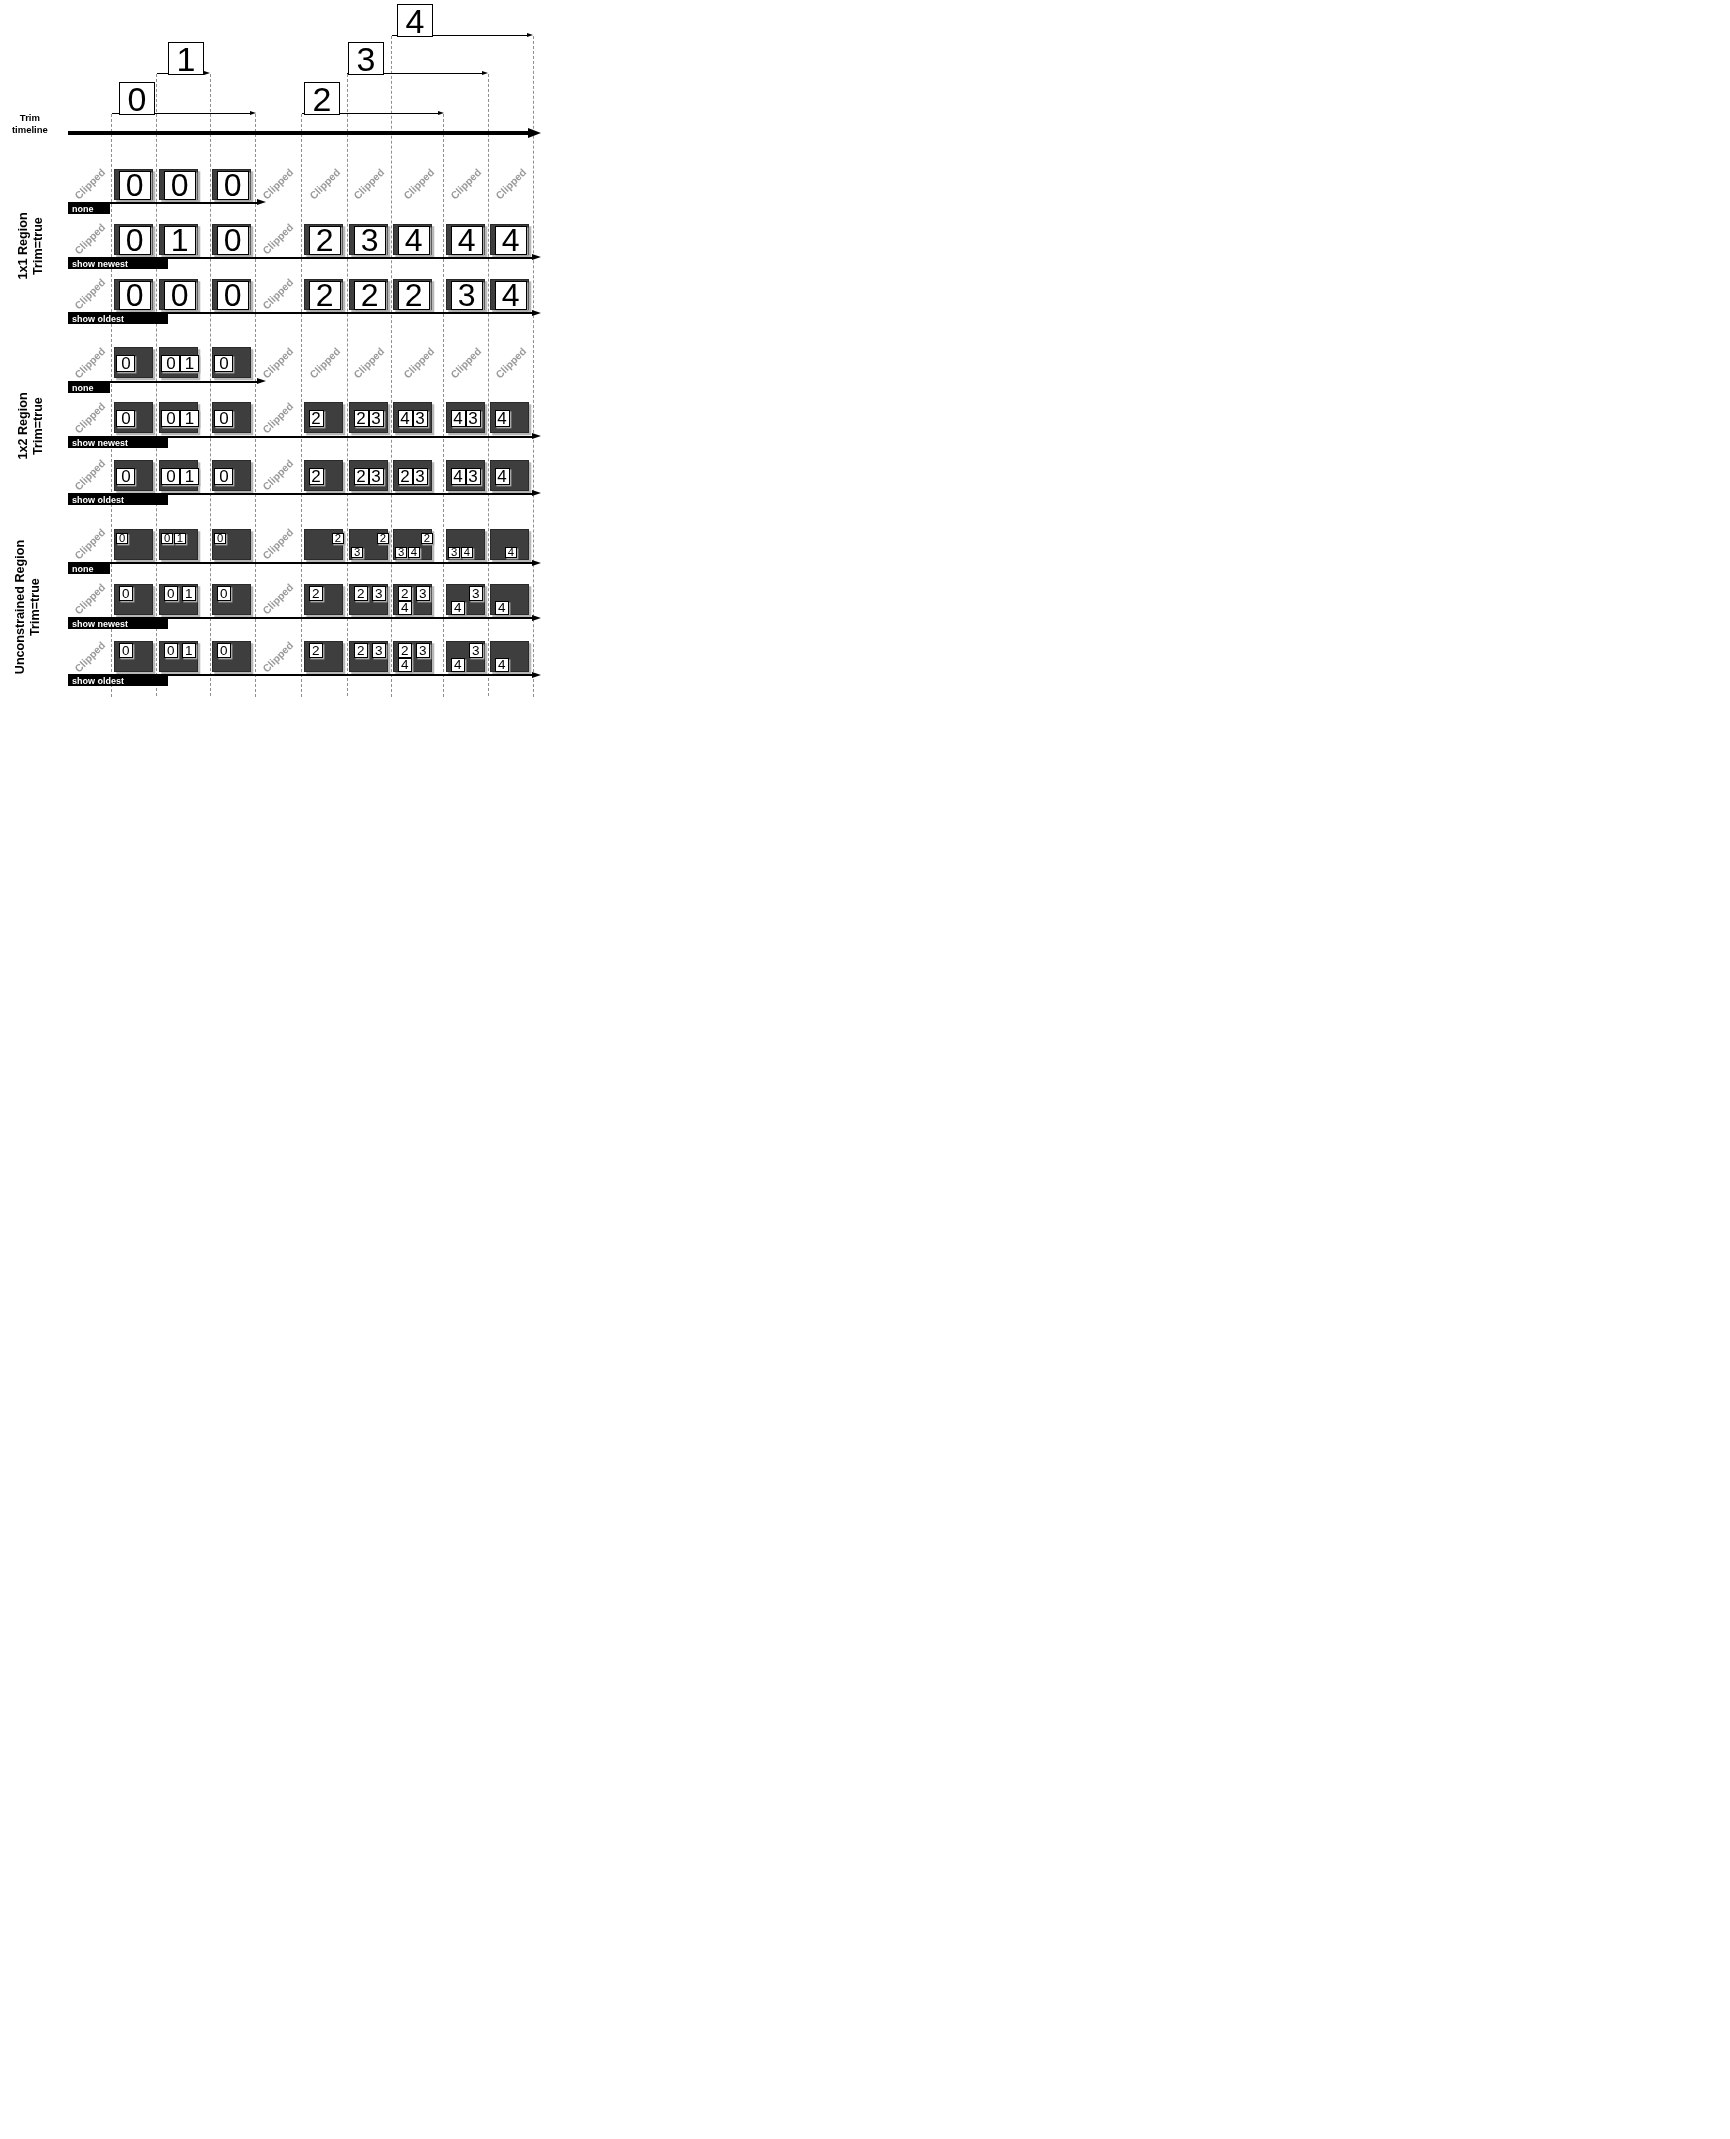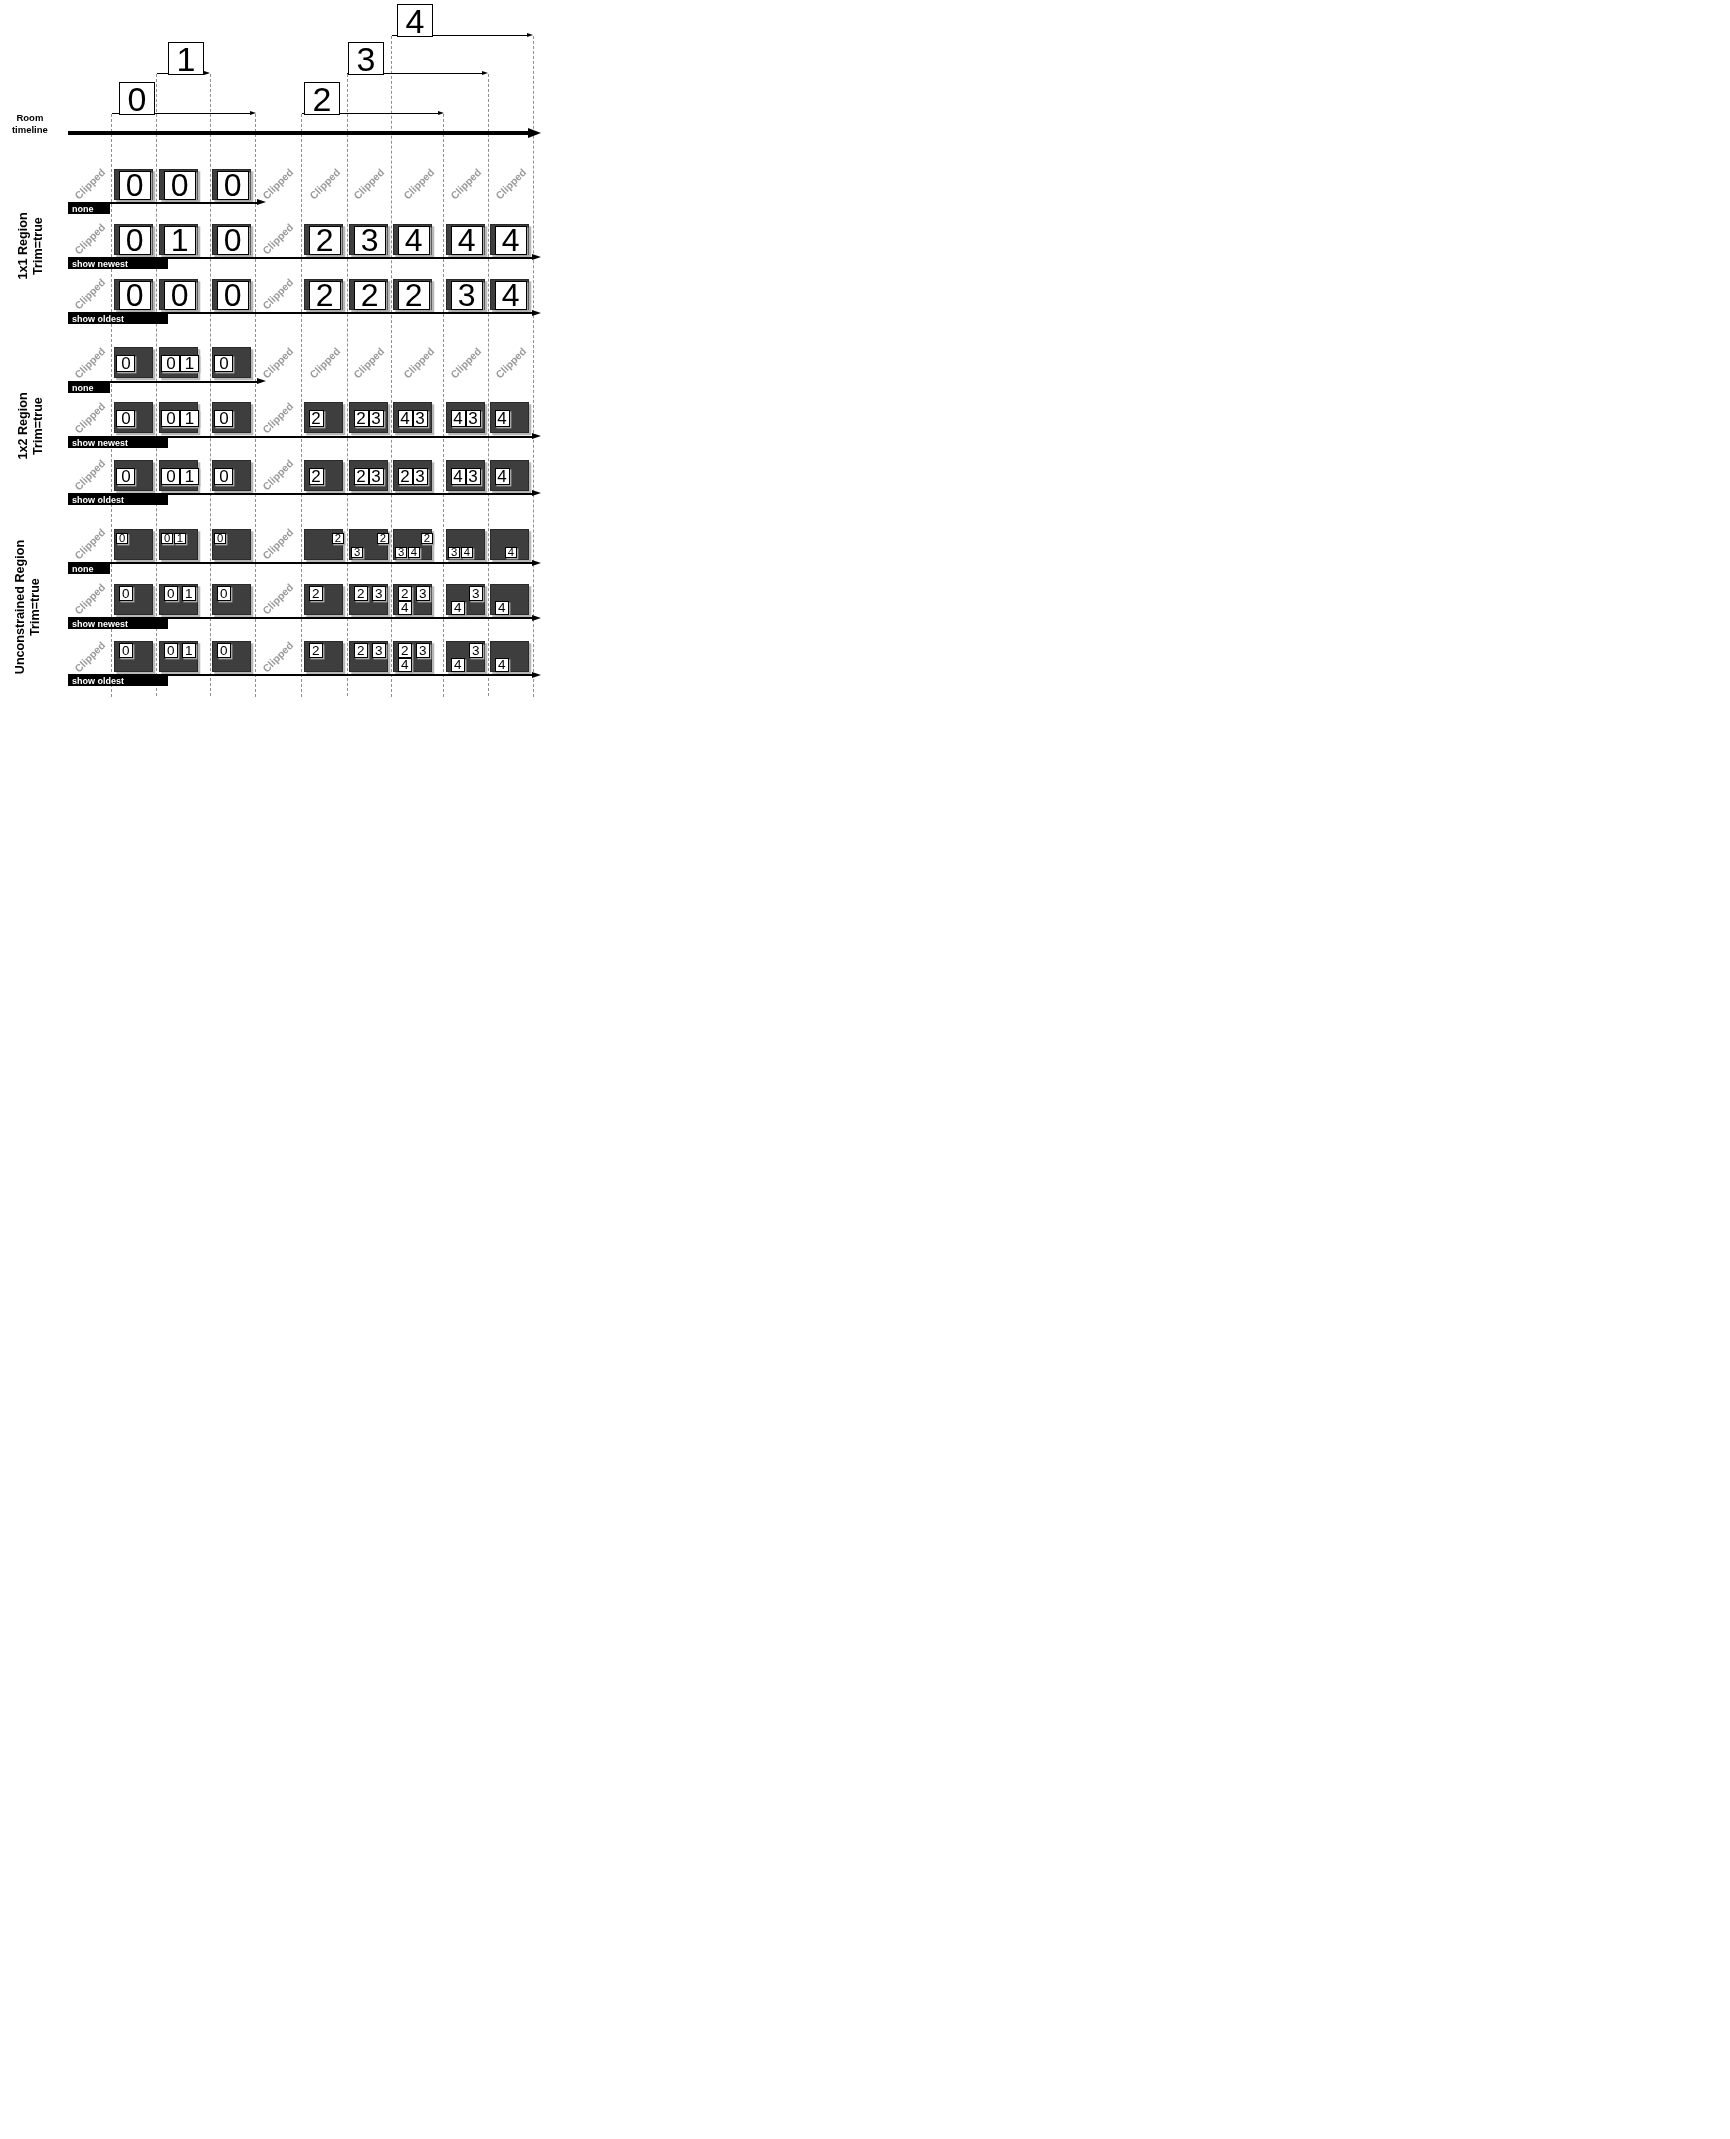--- a/index.html
+++ b/index.html
@@ -39,21 +39,21 @@
   .clipped{
     position:absolute;transform:translate(-50%,-50%) rotate(-45deg);
     color:#9a9a9a;font-weight:bold;font-size:10.4px;white-space:nowrap;
   }
 </style>
 </head>
 <body>
 
 <div id="cv">
   <div class="rt-label">
-    <div>Room</div>
+    <div>Trim</div>
     <div>timeline</div>
   </div>
 <div class="gridline" style="left: 111px; top: 114px; height: 583px;"></div>
     <div class="gridline" style="left: 156px; top: 74px; height: 622px;"></div>
     <div class="gridline" style="left: 210px; top: 74px; height: 622px;"></div>
     <div class="gridline" style="left: 255px; top: 114px; height: 583px;"></div>
     <div class="gridline" style="left: 301px; top: 114px; height: 583px;"></div>
     <div class="gridline" style="left: 347px; top: 74px; height: 622px;"></div>
     <div class="gridline" style="left: 391px; top: 36px; height: 661px;"></div>
     <div class="gridline" style="left: 443px; top: 114px; height: 583px;"></div>

